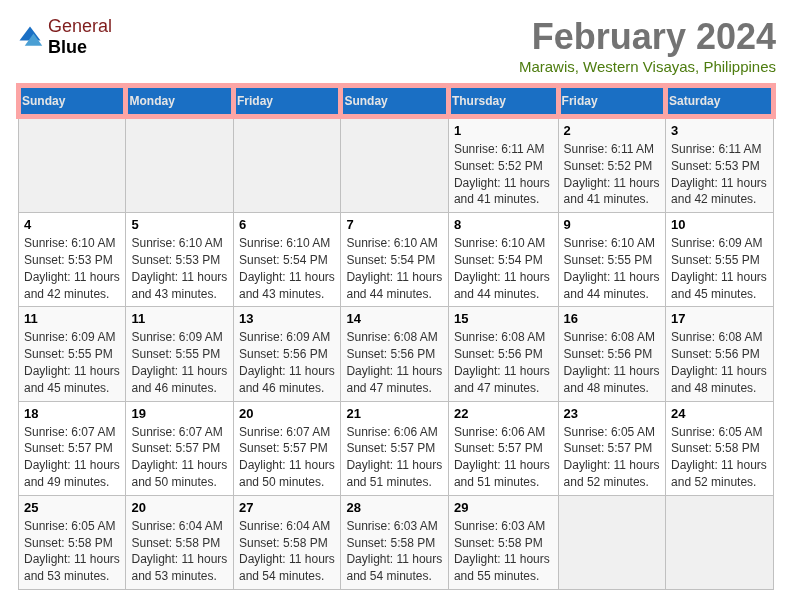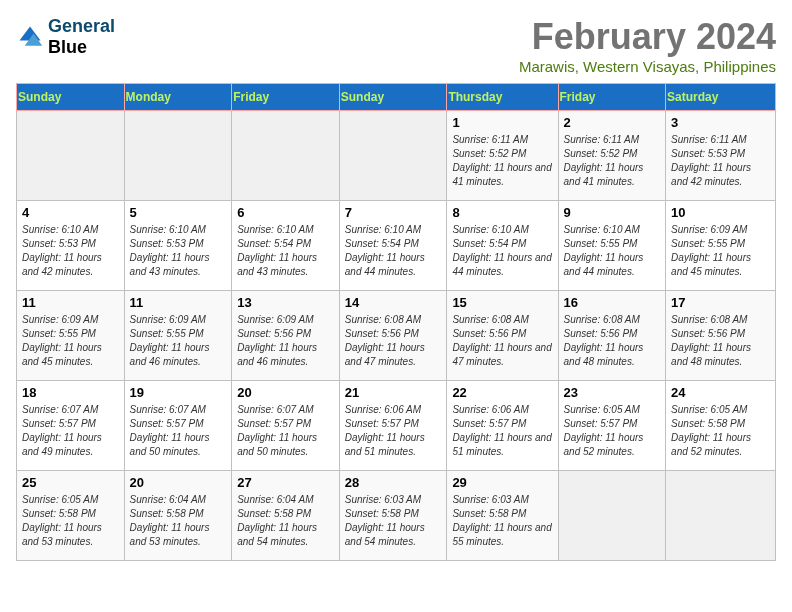--- a/index.html
+++ b/index.html
@@ -16,22 +16,22 @@
       align-items: flex-start;
       margin-bottom: 8px;
     }
     .logo {
       display: flex;
       align-items: center;
       gap: 4px;
     }
     .logo-text-general {
       font-size: 18px;
-      font-weight: bold;
-      color: #0c4a6e;
+      font-weight: normal;
+      color: #7f1d1d;
     }
     .logo-text-blue {
       font-size: 18px;
       font-weight: bold;
       color: #000000;
     }
     .logo-icon {
       width: 28px;
       height: 28px;
     }
@@ -47,48 +47,47 @@
       font-size: 15px;
       color: #4d7c0f;
     }
     table {
       width: 100%;
       border-collapse: collapse;
       font-size: 11px;
     }
     thead tr th {
       background-color: #1a6fc4;
-      color: #bef264;
+      color: #e5e5e5;
       text-align: left;
       padding: 6px 1px;
       font-size: 12px;
       font-weight: bold;
-      border: 1px solid #fca5a5;
+      border: 5px solid #fca5a5;
     }
     tbody tr td {
       border: 1px solid #c0c0c0;
       vertical-align: top;
       padding: 4px 5px;
       height: 90px;
       background: #fff;
     }
     tbody tr:nth-child(odd) td {
       background: #f9f9f9;
     }
     .day-num {
       font-weight: bold;
       font-size: 13px;
       display: block;
       margin-bottom: 3px;
     }
     .day-info {
       color: #333;
-      font-size: 10px;
+      font-size: 12px;
       line-height: 1.4;
-      font-style: italic;
     }
     .empty-cell {
       background: #f0f0f0 !important;
     }
   </style>
 </head>
 <body>
 
 <div class="header">
   <div class="logo">

